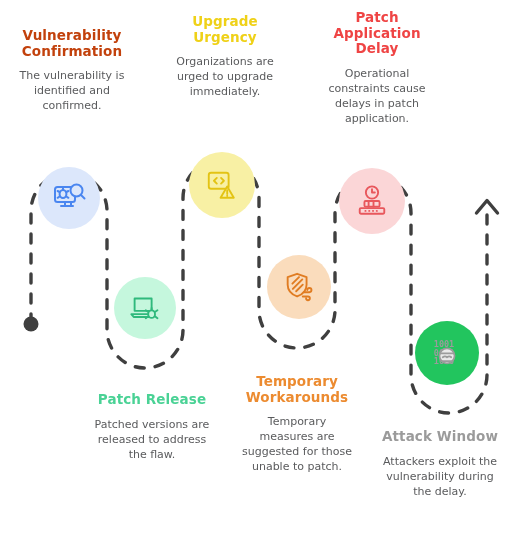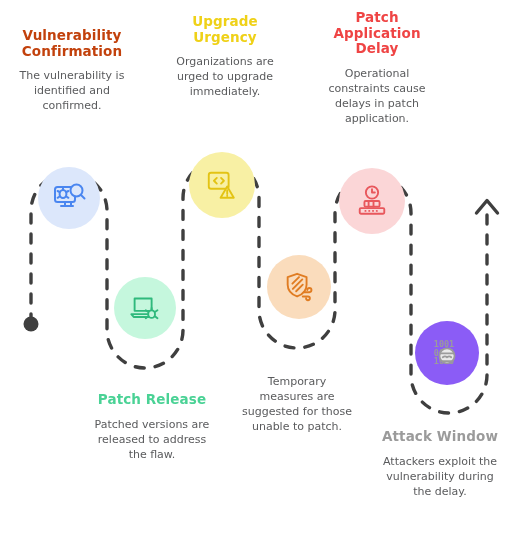--- a/index.html
+++ b/index.html
@@ -123,21 +123,21 @@
     <svg width="34" height="34" viewBox="0 0 36 36" fill="none" stroke="#e8575c" stroke-width="2" stroke-linecap="round" stroke-linejoin="round">
       <circle cx="18" cy="9" r="6.5"></circle>
       <path d="M18 5.5V9h3"></path>
       <rect x="10" y="18" width="16" height="6" rx="1.2"></rect>
       <rect x="5" y="25.5" width="26" height="6" rx="1.2"></rect>
       <path d="M14.4 18v6M19.6 18v6"></path>
       <path d="M11 28.5h.2M15 28.5h.2M19 28.5h.2M23 28.5h.2"></path>
     </svg>
   </div>
 
-  <div class="icon-bubble" id="ic-6" style="background:#8b5cf6;align-items:center;">
+  <div class="icon-bubble" id="ic-6" style="background:#22c55e;align-items:center;">
     <svg width="34" height="34" viewBox="0 0 36 36" fill="none" stroke="#9b9b9b" stroke-width="1.9" stroke-linecap="round" stroke-linejoin="round">
       <text x="4" y="12" font-family="DejaVu Sans Mono, monospace" font-size="9" font-weight="bold" fill="#9b9b9b" stroke="none">1001</text>
       <text x="4" y="21" font-family="DejaVu Sans Mono, monospace" font-size="9" font-weight="bold" fill="#9b9b9b" stroke="none">0011</text>
       <text x="4" y="30" font-family="DejaVu Sans Mono, monospace" font-size="9" font-weight="bold" fill="#9b9b9b" stroke="none">1000</text>
       <circle cx="18" cy="21" r="8" fill="#e9e9e9"></circle>
       <path d="M11.5 18.5h13"></path>
       <path d="M13.5 22.5c1.6-1.2 3.2-1.2 4.5 0M18 22.5c1.6-1.2 3.2-1.2 4.5 0"></path>
       <path d="M12.8 26.5h10.4"></path>
     </svg>
   </div>
@@ -156,20 +156,21 @@
     <p class="step-title" style="color:#ef4444;">Patch Application Delay</p>
     <p class="step-desc">Operational constraints cause delays in patch application.</p>
   </div>
 
   <div class="text-block" id="tb-4">
     <p class="step-title" style="color:#4ad295;">Patch Release</p>
     <p class="step-desc">Patched versions are released to address the flaw.</p>
   </div>
 
   <div class="text-block" id="tb-5">
+    <p class="step-title" style="color:#ec8b30;">Temporary Workarounds</p>
     <p class="step-desc">Temporary measures are suggested for those unable to patch.</p>
   </div>
 
   <div class="text-block" id="tb-6">
     <p class="step-title" style="color:#9b9b9b;">Attack Window</p>
     <p class="step-desc">Attackers exploit the vulnerability during the delay.</p>
   </div>
 
 </div>
 

